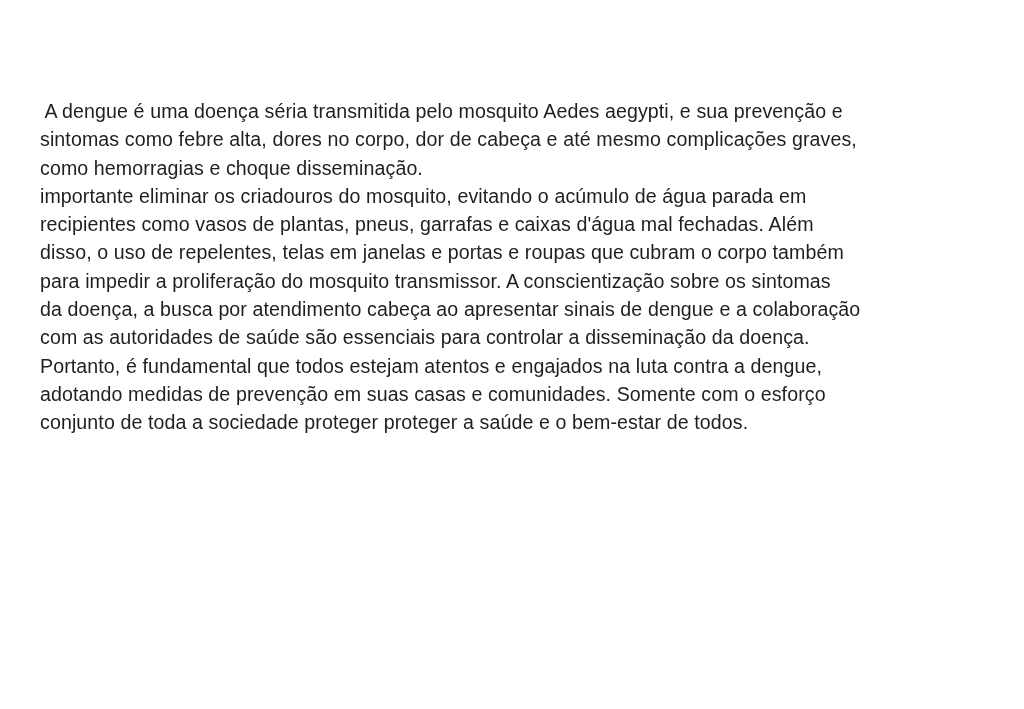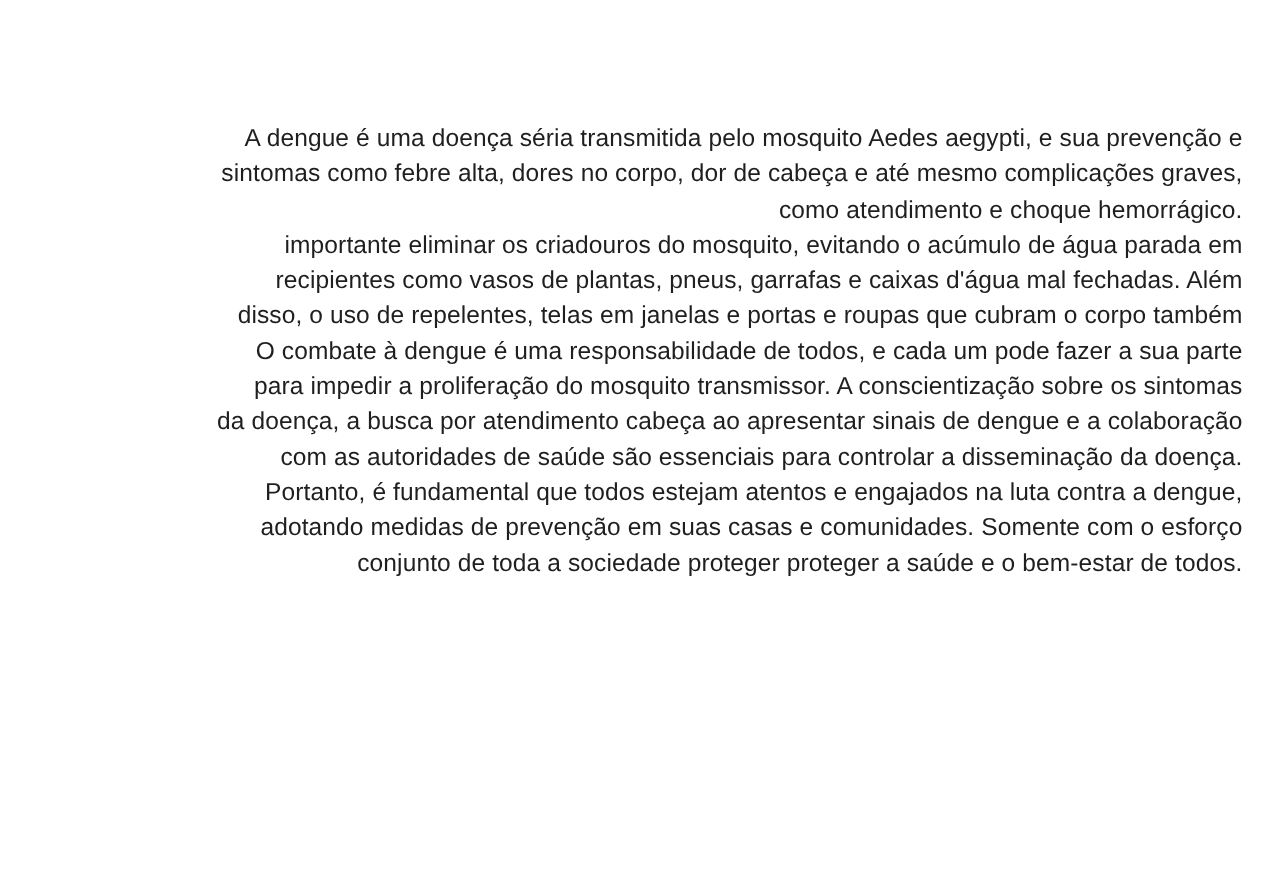--- a/index.html
+++ b/index.html
@@ -28,43 +28,41 @@
     font-size: 19.6px;
     line-height: 28.3px;
     letter-spacing: 0.1px;
   }
   .paragraph {
     margin: 0;
   }
   .text-line {
     white-space: pre;
     min-height: 28.3px;
-    text-align: right;
   }
 </style>
 </head>
 <body>
 
 <div class="page">
   <div class="text-block">
 
     <div class="paragraph">
       <div class="text-line"> A dengue é uma doença séria transmitida pelo mosquito Aedes aegypti, e sua prevenção e</div>
       <div class="text-line">sintomas como febre alta, dores no corpo, dor de cabeça e até mesmo complicações graves,</div>
-      <div class="text-line">como atendimento e choque hemorrágico.</div>
+      <div class="text-line">como hemorragias e choque disseminação.</div>
     </div>
 
     <div class="paragraph">
       <div class="text-line">importante eliminar os criadouros do mosquito, evitando o acúmulo de água parada em</div>
       <div class="text-line">recipientes como vasos de plantas, pneus, garrafas e caixas d'água mal fechadas. Além</div>
       <div class="text-line">disso, o uso de repelentes, telas em janelas e portas e roupas que cubram o corpo também</div>
     </div>
 
     <div class="paragraph">
-      <div class="text-line">O combate à dengue é uma responsabilidade de todos, e cada um pode fazer a sua parte</div>
       <div class="text-line">para impedir a proliferação do mosquito transmissor. A conscientização sobre os sintomas</div>
       <div class="text-line">da doença, a busca por atendimento cabeça ao apresentar sinais de dengue e a colaboração</div>
       <div class="text-line">com as autoridades de saúde são essenciais para controlar a disseminação da doença.</div>
     </div>
 
     <div class="paragraph">
       <div class="text-line">Portanto, é fundamental que todos estejam atentos e engajados na luta contra a dengue,</div>
       <div class="text-line">adotando medidas de prevenção em suas casas e comunidades. Somente com o esforço</div>
       <div class="text-line">conjunto de toda a sociedade proteger proteger a saúde e o bem-estar de todos.</div>
     </div>

